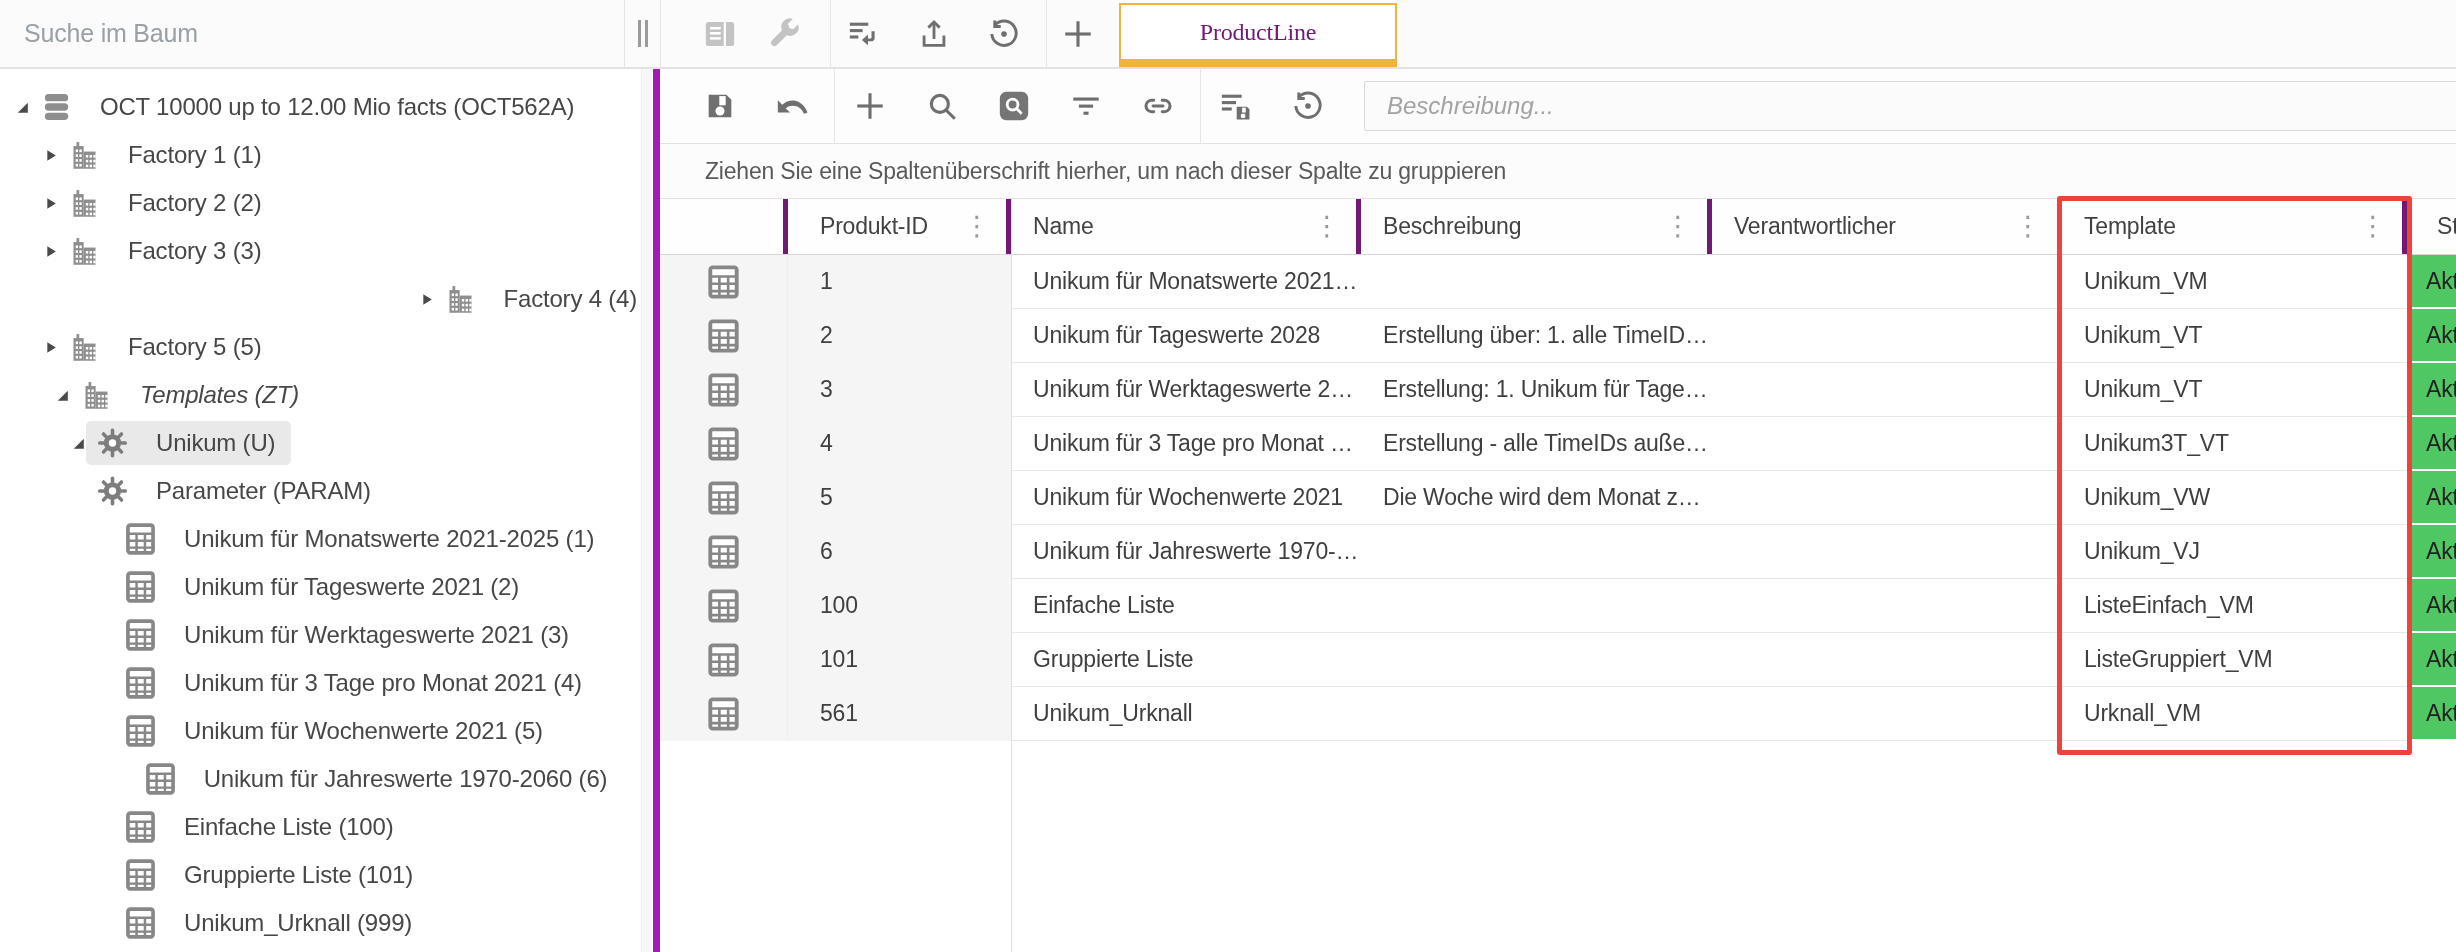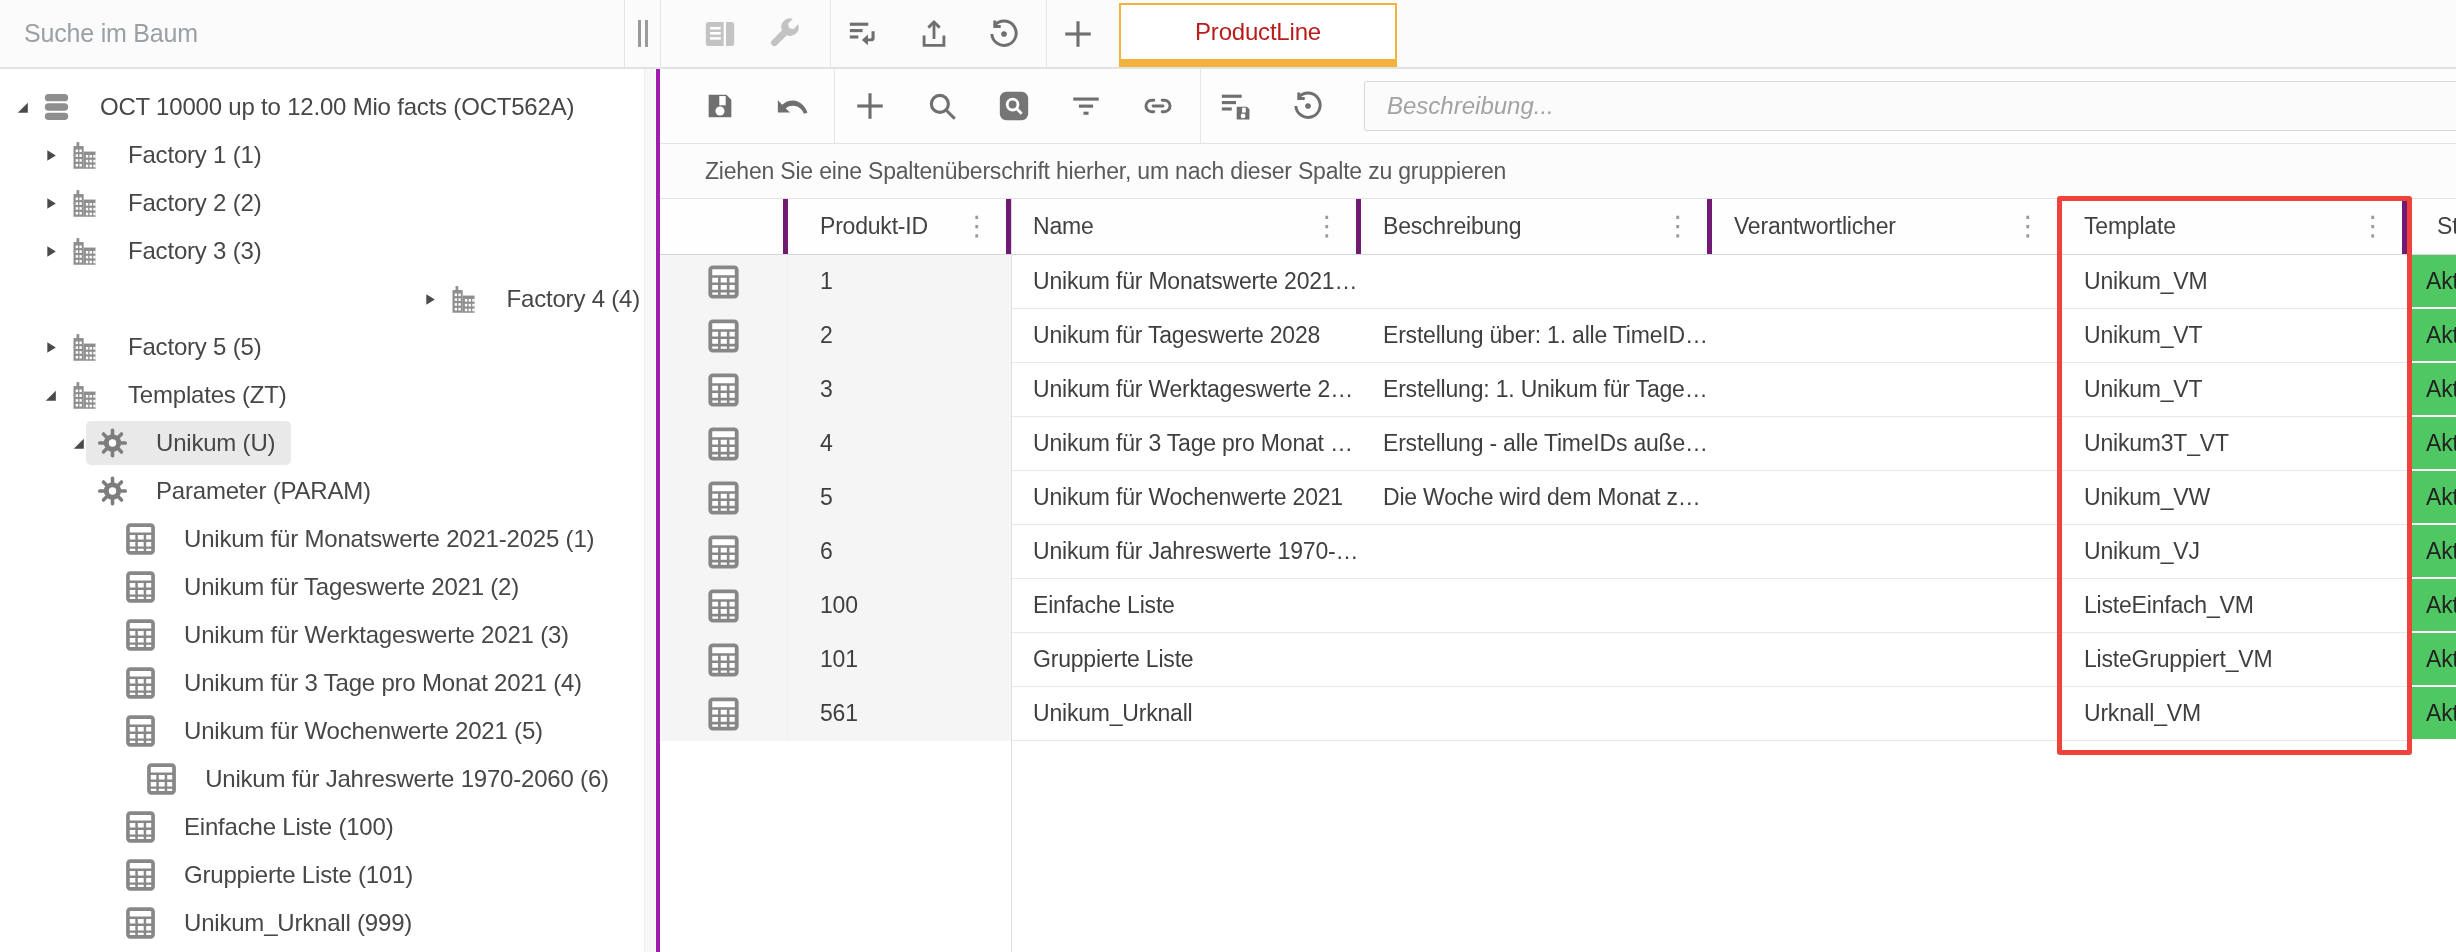--- a/index.html
+++ b/index.html
@@ -32,26 +32,26 @@
   .tbtn {
     width: 40px; height: 44px; display: flex; align-items: center; justify-content: center;
     cursor: pointer; flex: none;
   }
   .tbtn svg { width: 34px; height: 34px; }
   .vsep { width: 1px; height: 67px; background: #e6e6e6; flex: none; }
   .tab {
     position: relative; flex: none; width: 278px; height: 64px; margin-top: 3px;
     background: #fff; border: 2px solid #f2b33d; border-bottom: 8px solid #f2b33d;
     display: flex; align-items: center; justify-content: center;
-    font-size: 24px; color: #b91c1c; cursor: pointer;
+    font-size: 24px; color: #701a75; cursor: pointer; font-family: Liberation Serif, serif;
   }
   
   .tree-panel {
     position: absolute; left: 0; top: 69px; width: 660px; bottom: 0;
-    background: #fff; border-right: 4px solid #a21caf; overflow: hidden;
+    background: #fff; border-right: 7px solid #a21caf; overflow: hidden;
   }
   .tree { padding-top: 14px; }
   .tree-row {
     height: 48px; display: flex; align-items: center; cursor: pointer;
   }
   .expander { width: 26px; height: 17px; flex: none; display: flex; align-items: center; }
   .expander svg { width: 17px; height: 17px; }
   .node-content {
     display: flex; align-items: center; padding: 5px 16px 5px 10px; margin-left: -10px;
     border-radius: 5px;
@@ -395,21 +395,21 @@
                 <rect x="18.4" y="15.5" width="1.7" height="1.9"></rect>
                 <rect x="13" y="19" width="1.7" height="1.9"></rect>
                 <rect x="15.7" y="19" width="1.7" height="1.9"></rect>
                 <rect x="18.4" y="19" width="1.7" height="1.9"></rect>
               </g>
             </svg>
           </span>
           <span class="tree-label">Factory 5 (5)</span>
         </div>
       </div>
-      <div class="tree-row" style="padding-left: 42px;">
+      <div class="tree-row" style="padding-left: 54px; font-style: italic;">
         <span class="expander">
           <svg viewBox="0 0 16 16">
             <path d="M13 3.5v9.5H3.5z" fill="#4a4a4a"></path>
           </svg>
         </span>
         <div class="node-content">
           <span class="t-icon">
             <svg viewBox="0 0 24 24">
               <g fill="#8e8e8e">
                 <rect x="6.2" y="2.6" width="2" height="4"></rect>

